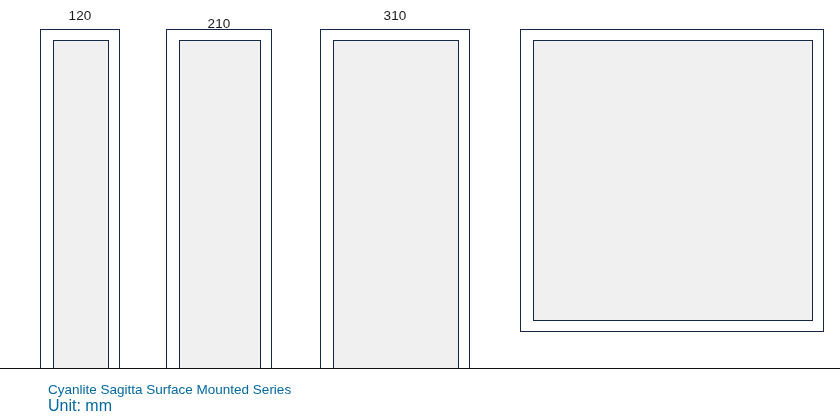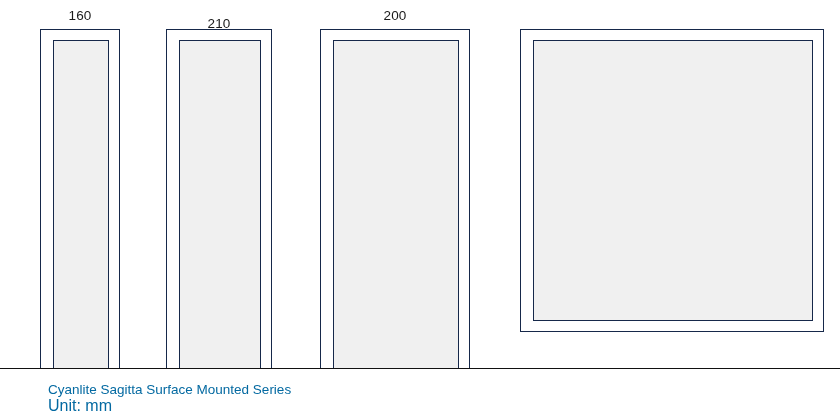--- a/index.html
+++ b/index.html
@@ -69,23 +69,23 @@
   #caption-unit {
     font-size: 16px;
     line-height: 14px;
   }
 </style>
 </head>
 <body>
 
 <div id="drawing-root">
 
-  <div class="dim-label" style="left:40px; top:8px; width:80px;">160</div>
+  <div class="dim-label" style="left:40px; top:8px; width:80px;">120</div>
   <div class="dim-label" style="left:166px; top:16px; width:106px;">210</div>
-  <div class="dim-label" style="left:320px; top:8px; width:150px;">200</div>
+  <div class="dim-label" style="left:320px; top:8px; width:150px;">310</div>
 
   <div class="profile">
     <div class="profile-outer open-bottom" style="left:40px; top:29px; width:80px; height:340px;"></div>
     <div class="profile-inner open-bottom" style="left:53px; top:40px; width:56px; height:329px;"></div>
   </div>
 
   <div class="profile">
     <div class="profile-outer open-bottom" style="left:166px; top:29px; width:106px; height:340px;"></div>
     <div class="profile-inner open-bottom" style="left:179px; top:40px; width:82px; height:329px;"></div>
   </div>

